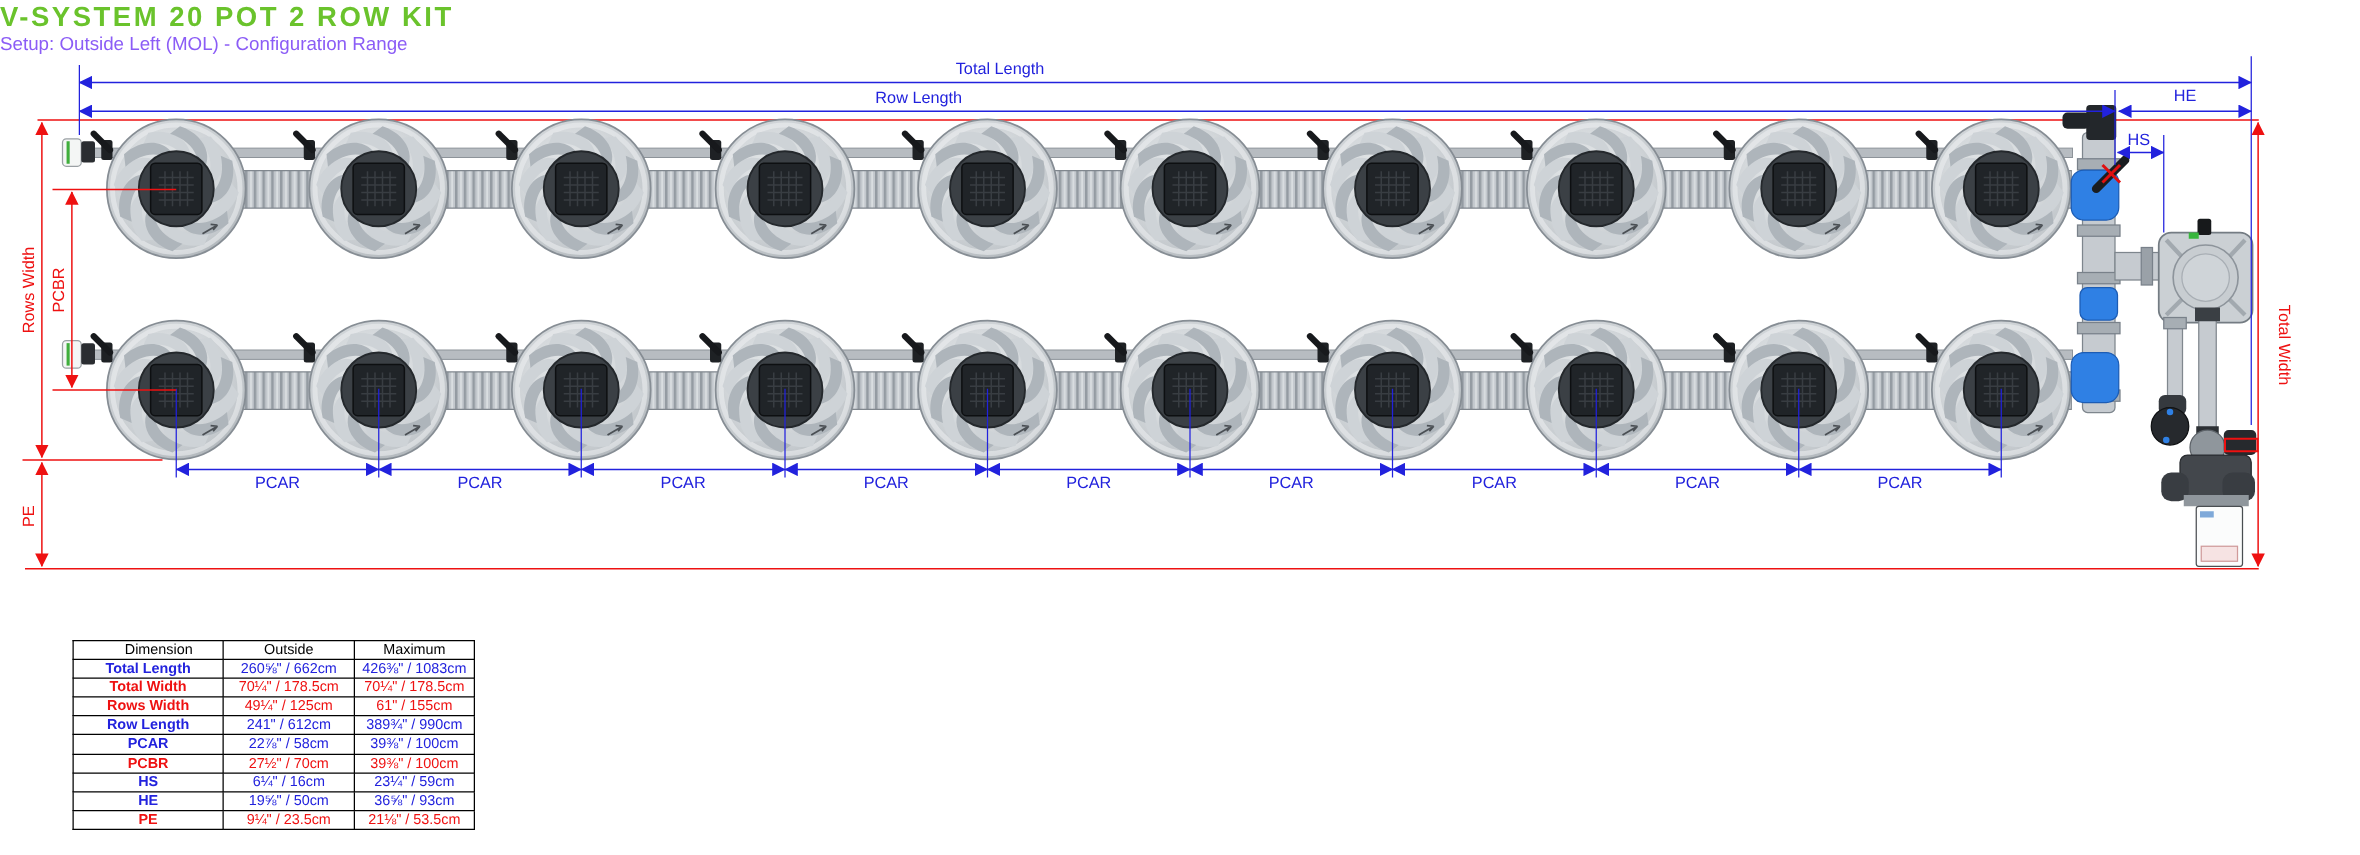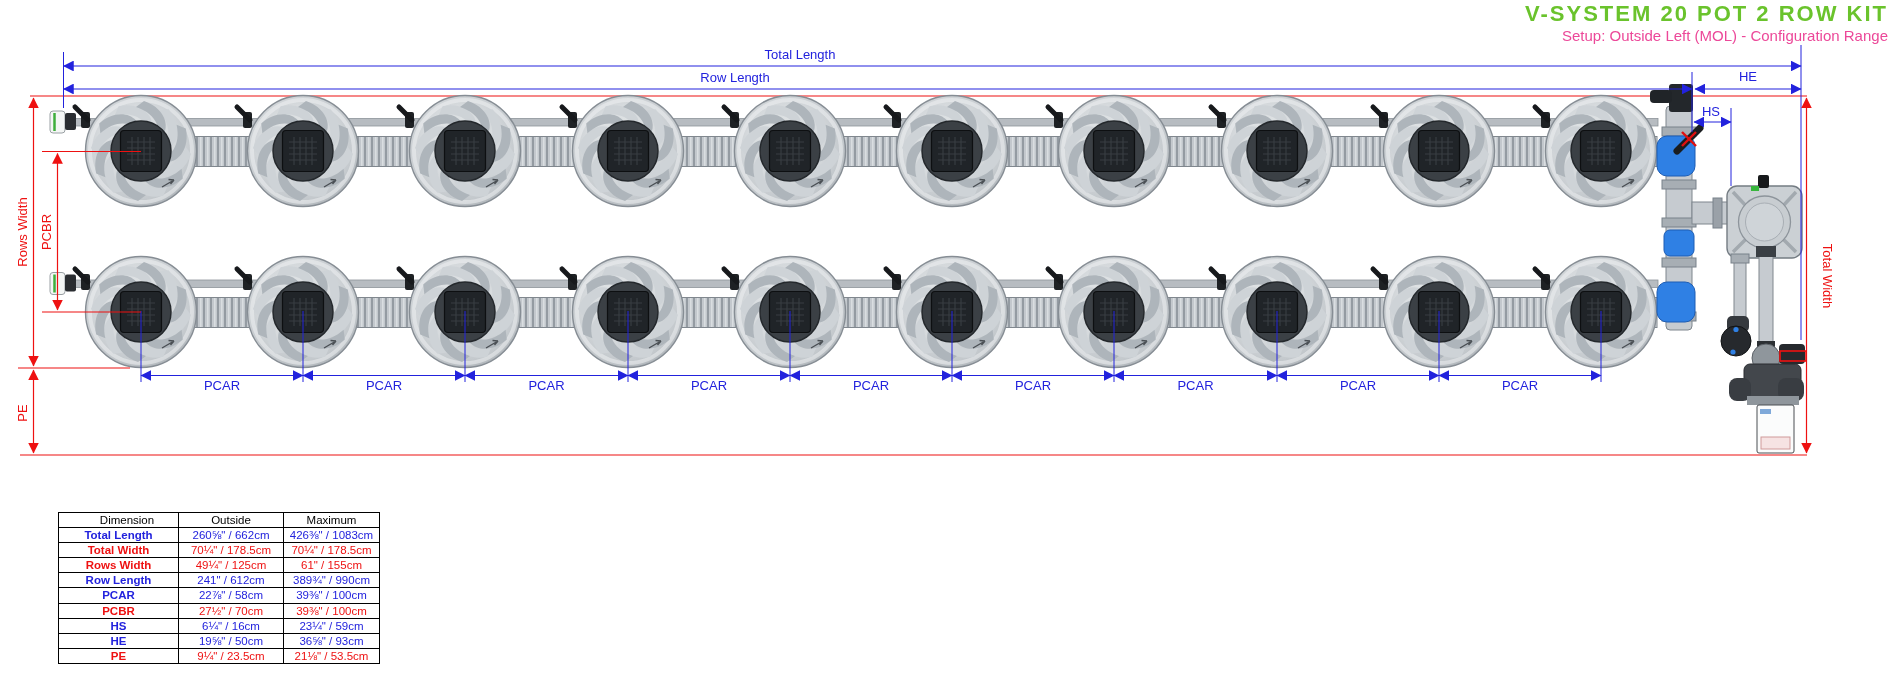--- a/index.html
+++ b/index.html
@@ -1,20 +1,20 @@
 <!DOCTYPE html>
 <html><head>
 <meta charset="utf-8">
 <style>
   html,body{margin:0;padding:0;background:#fff;}
   #stage{position:relative;width:1888px;height:684px;background:#fff;overflow:hidden;
          font-family:"Liberation Sans",sans-serif;}
-  .hdr{position:absolute;left:0;right:0;text-align:right;}
+  .hdr{position:absolute;left:0;right:0;text-align:left;}
   #title{top:1px;font-size:22px;font-weight:700;letter-spacing:2px;color:#6ac32c;}
-  #subtitle{top:27px;font-size:15px;color:#ec4899;margin-left:23px;}
+  #subtitle{top:27px;font-size:15px;color:#8b5cf6;}
   svg{position:absolute;left:0;top:0;}
   .bl{stroke:#2222dd;stroke-width:1.2;fill:none;}
   .blt{stroke:#2222dd;stroke-width:1;fill:none;}
   .rl{stroke:#ee1111;stroke-width:1.2;fill:none;}
   .tb{fill:#2222dd;font:13px "Liberation Sans",sans-serif;}
   .tr{fill:#ee1111;font:13px "Liberation Sans",sans-serif;}
   #spec-table{position:absolute;left:58px;top:512px;border-collapse:collapse;table-layout:fixed;
               font-size:11.5px;text-align:center;background:#fff;}
   #spec-table td,#spec-table th{border:1px solid #000;height:14.1px;line-height:14.1px;
               padding:0 2px;white-space:nowrap;font-weight:400;}

